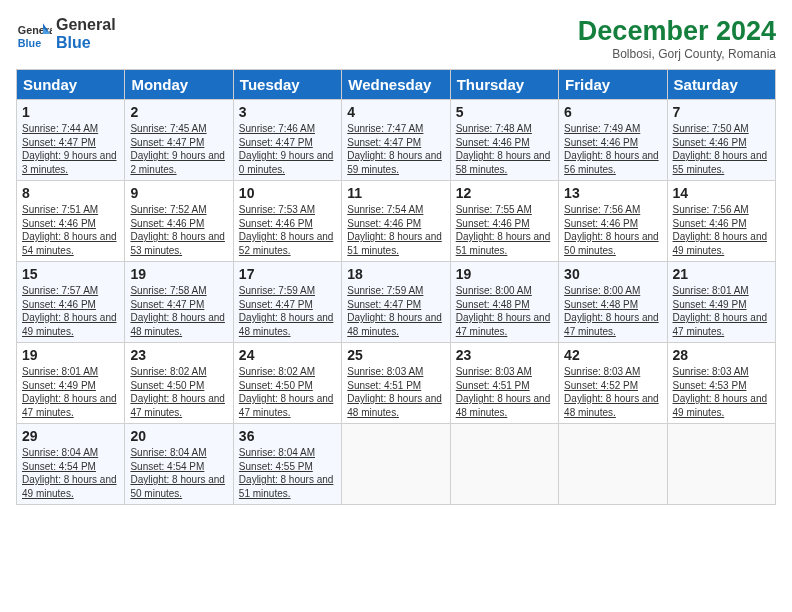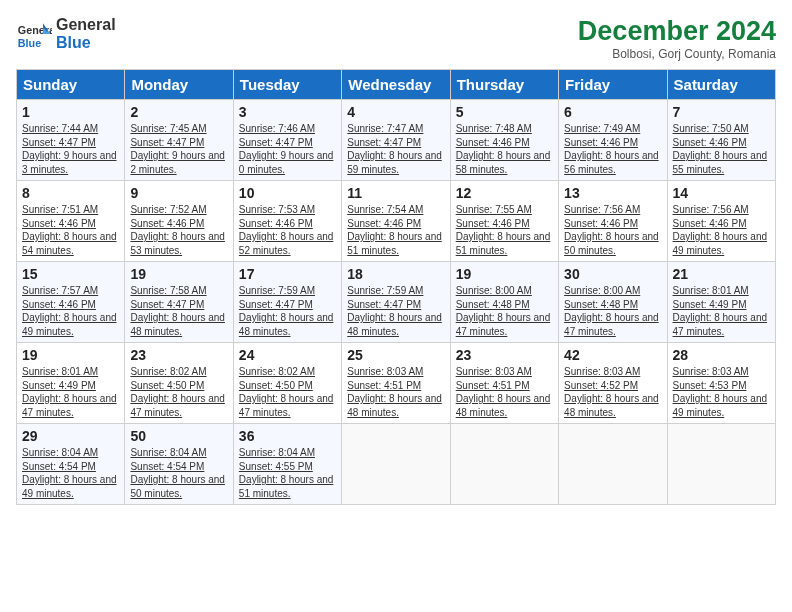--- a/index.html
+++ b/index.html
@@ -233,21 +233,21 @@
           <span class="day-number">28</span>
           <div class="day-detail">Sunrise: 8:03 AM<br>Sunset: 4:53 PM<br>Daylight: 8 hours and 49 minutes.</div>
         </td>
       </tr>
       <tr>
         <td>
           <span class="day-number">29</span>
           <div class="day-detail">Sunrise: 8:04 AM<br>Sunset: 4:54 PM<br>Daylight: 8 hours and 49 minutes.</div>
         </td>
         <td>
-          <span class="day-number">50</span>
+          <span class="day-number">20</span>
           <div class="day-detail">Sunrise: 8:04 AM<br>Sunset: 4:54 PM<br>Daylight: 8 hours and 50 minutes.</div>
         </td>
         <td>
           <span class="day-number">36</span>
           <div class="day-detail">Sunrise: 8:04 AM<br>Sunset: 4:55 PM<br>Daylight: 8 hours and 51 minutes.</div>
         </td>
         <td class="empty-cell"></td>
         <td class="empty-cell"></td>
         <td class="empty-cell"></td>
         <td class="empty-cell"></td>

